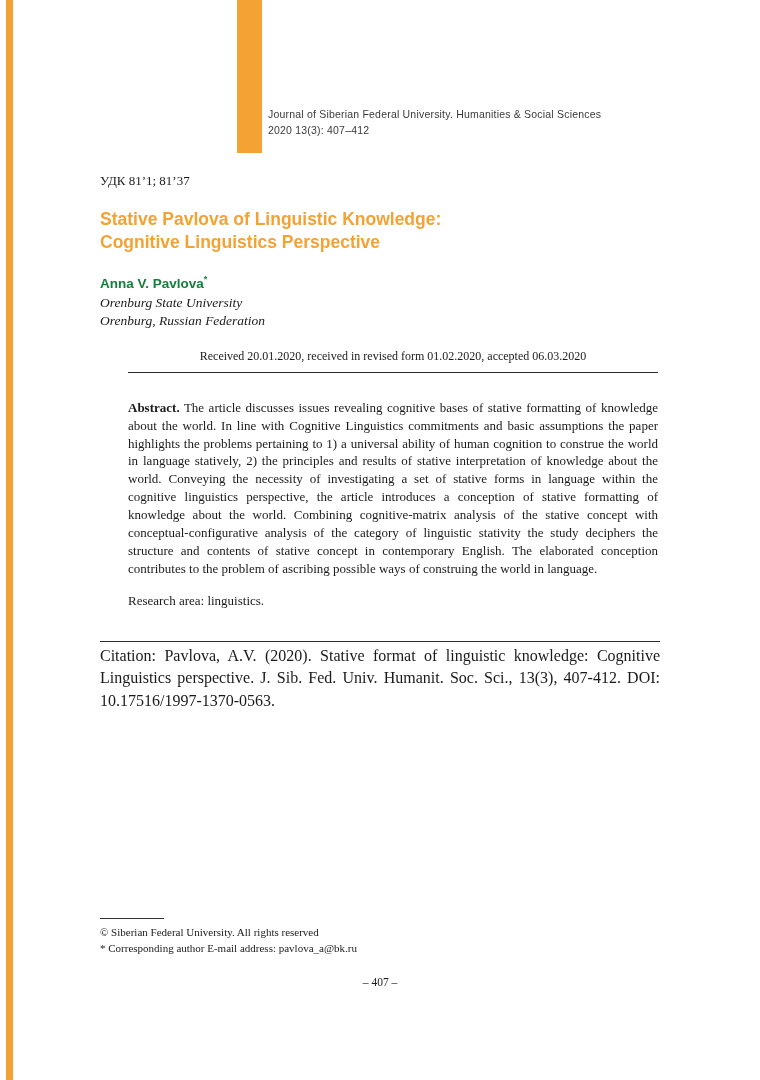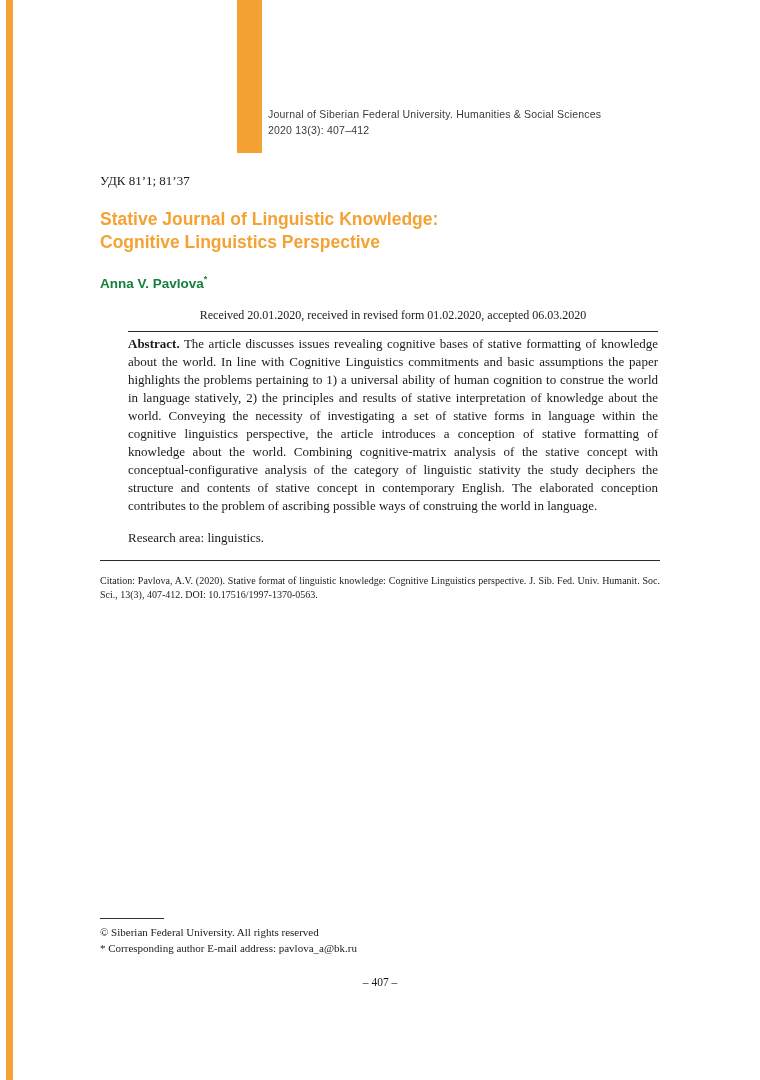--- a/index.html
+++ b/index.html
@@ -68,38 +68,38 @@
     width: 530px;
   }
   .received-line {
     margin-top: 18px;
     font-size: 12px;
     text-align: center;
   }
   .abstract-section {
     margin-top: 8px;
     border-top: 1px solid #2b2b2b;
-    padding-top: 3px;
+    padding-top: 26px;
   }
   .abstract-text, .keywords-text {
     font-size: 13px;
     line-height: 1.38;
     text-align: justify;
     margin: 0;
   }
   .keywords-text { margin-top: 15px; }
   .research-area {
     margin-top: 15px;
     font-size: 13px;
   }
   .citation-section {
-    margin-top: 14px;
+    margin-top: 32px;
     border-top: 1px solid #2b2b2b;
-    padding-top: 13px;
-    font-size: 10px;
+    padding-top: 3px;
+    font-size: 16px;
     line-height: 1.4;
     text-align: justify;
   }
   .footnote-block {
     position: absolute;
     left: 100px; top: 918px;
     width: 420px;
     font-size: 11px;
     line-height: 1.45;
   }
@@ -128,26 +128,30 @@
 
   <div class="journal-header">
     <div>Journal of Siberian Federal University.  Humanities &amp; Social Sciences</div>
     <div>2020 13(3): 407–412</div>
   </div>
 
   <div class="main-col">
     <div class="udk-line">УДК 81’1; 81’37</div>
 
     <div class="paper-title accent" style="color: rgb(244, 162, 51);">
-      <div>Stative Journal of Linguistic Knowledge:</div>
+      <div>Stative Pavlova of Linguistic Knowledge:</div>
       <div>Cognitive Linguistics Perspective</div>
     </div>
 
     <div class="author-line accent" style="color: #15803d;"><span>Anna V. Pavlova</span><sup>*</sup></div>
 
+    <div class="affiliation">
+      <div>Orenburg State University</div>
+      <div>Orenburg, Russian Federation</div>
+    </div>
 
     <div class="abstract-wrap">
       <div class="received-line">Received 20.01.2020, received in revised form 01.02.2020, accepted 06.03.2020</div>
 
       <div class="abstract-section">
         <p class="abstract-text"><b class="lbl">Abstract.</b><span> The article discusses issues revealing cognitive bases of stative formatting of knowledge about the world. In line with Cognitive Linguistics commitments and basic assumptions the paper highlights the problems pertaining to 1) a universal ability of human cognition to construe the world in language statively, 2) the principles and results of stative interpretation of knowledge about the world. Conveying the necessity of investigating a set of stative forms in language within the cognitive linguistics perspective, the article introduces a conception of stative formatting of knowledge about the world. Combining cognitive-matrix analysis of the stative concept with conceptual-configurative analysis of the category of linguistic stativity the study deciphers the structure and contents of stative concept in contemporary English. The elaborated conception contributes to the problem of ascribing possible ways of construing the world in language.</span></p>
 
 
         <div class="research-area">Research area: linguistics.</div>
       </div>

